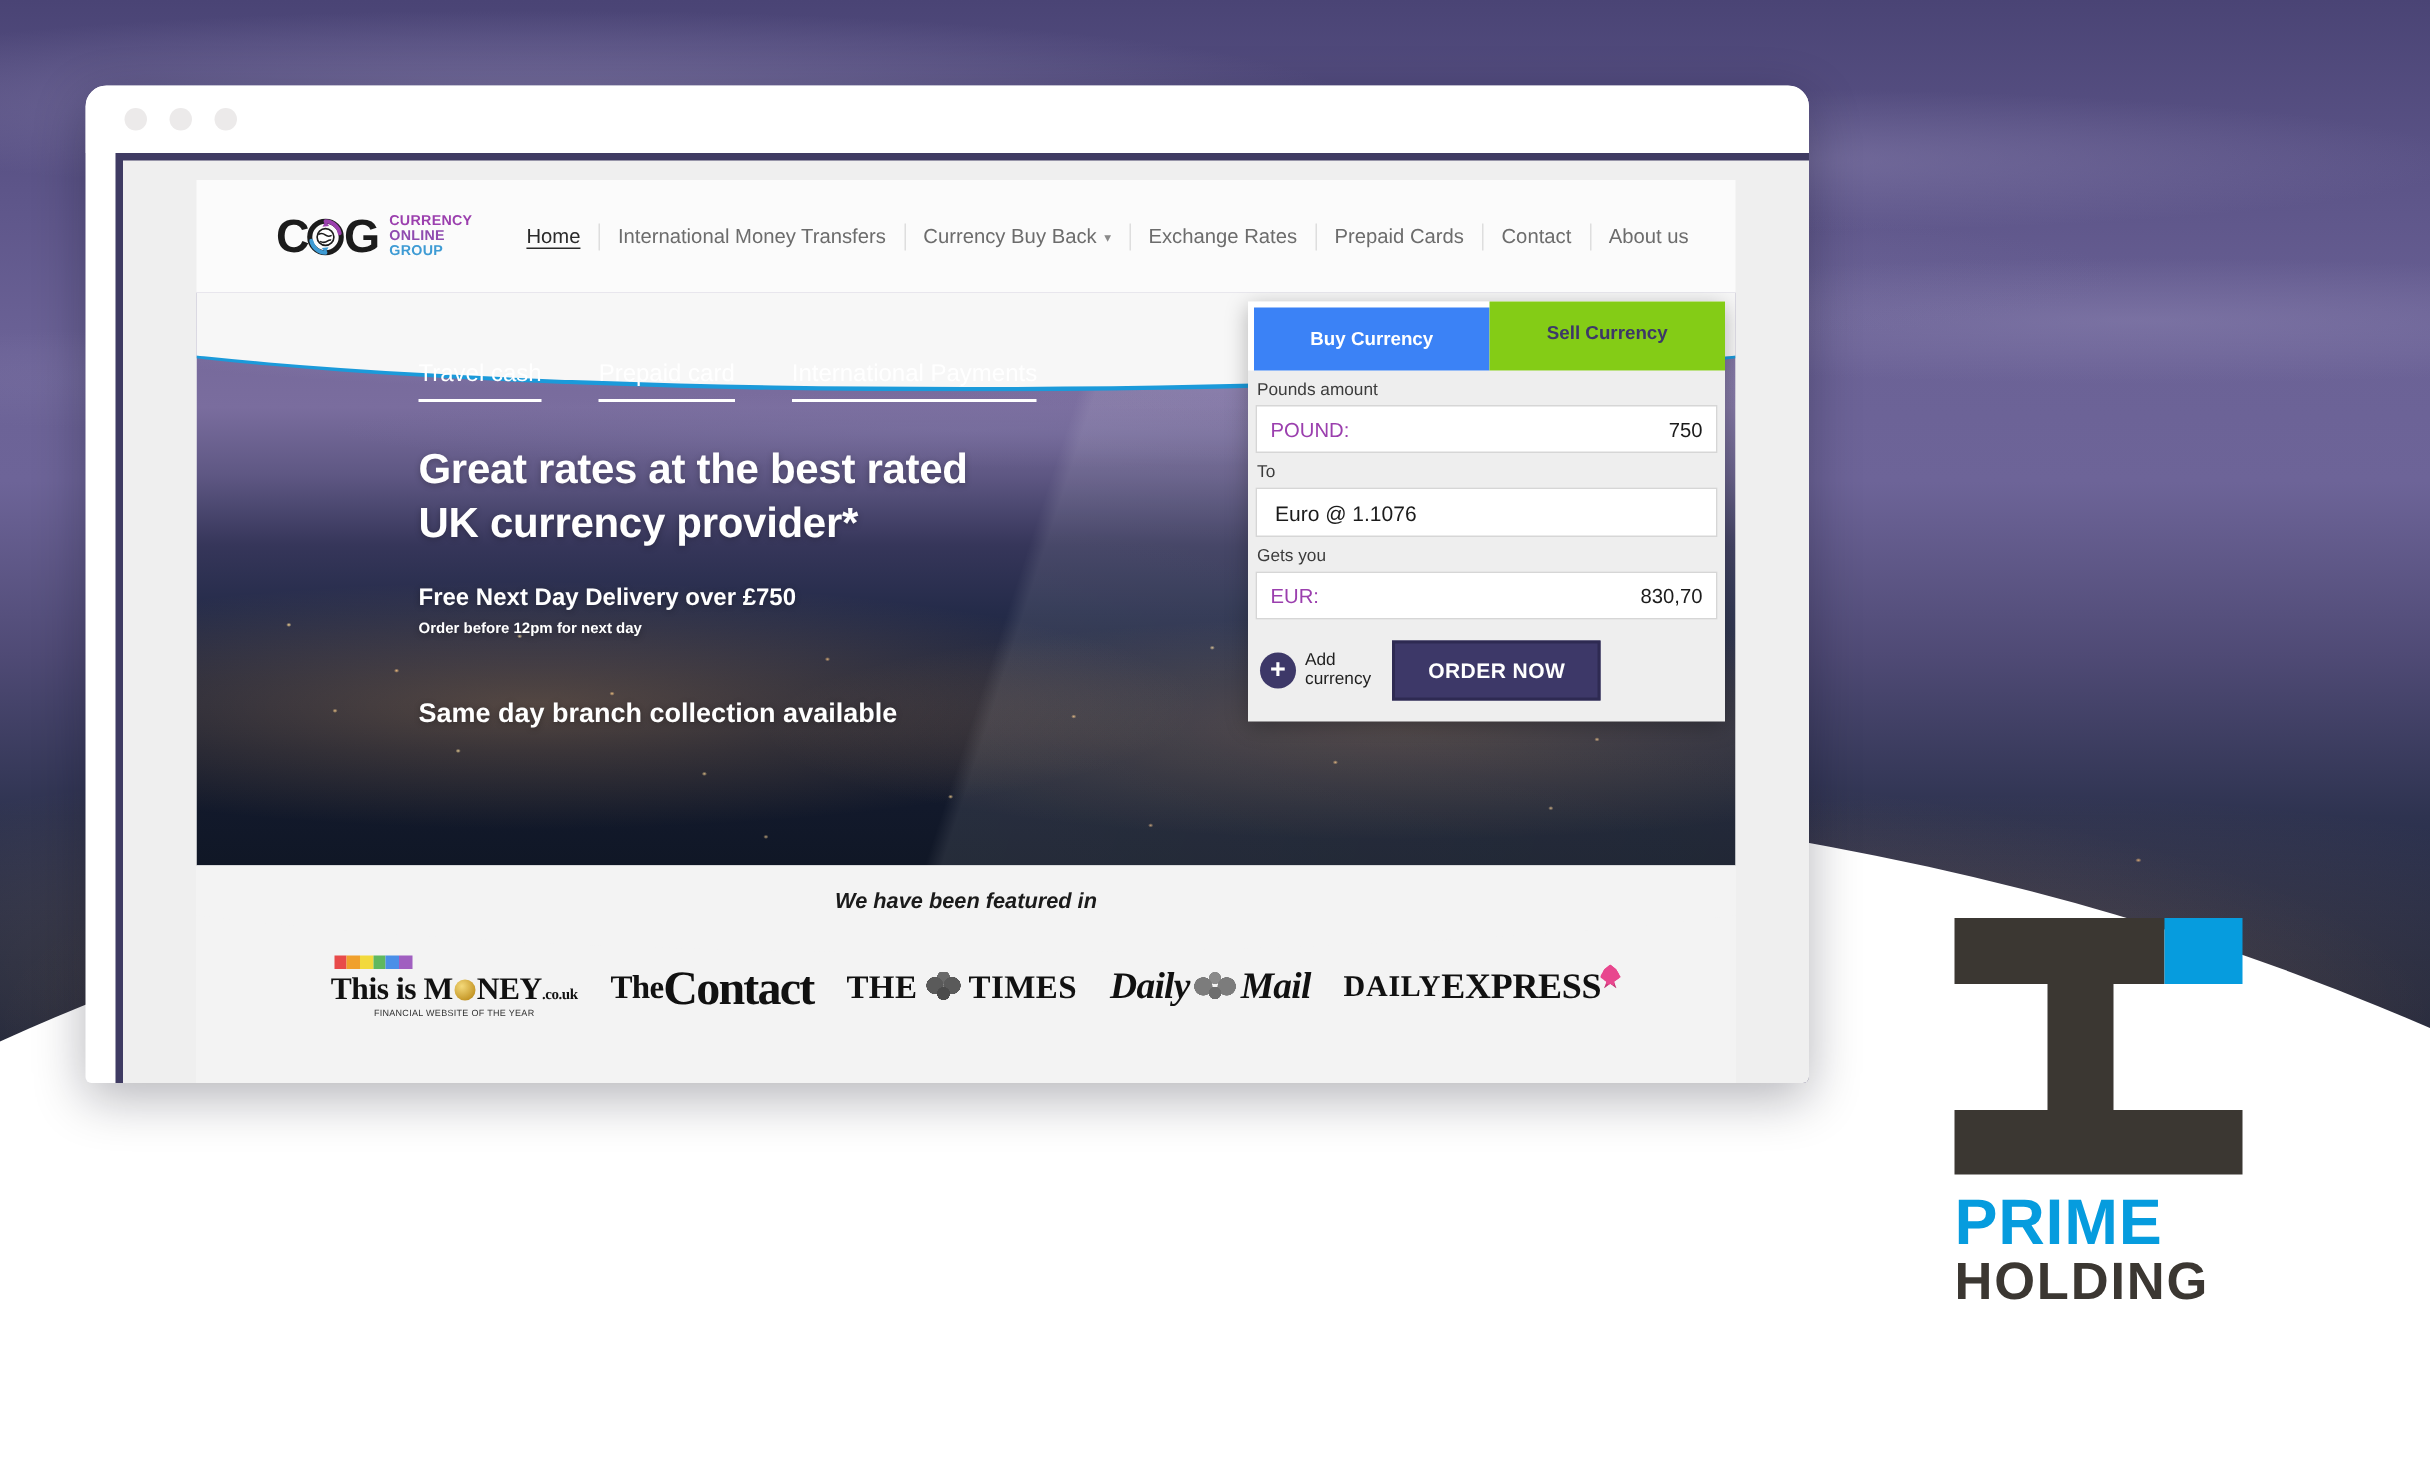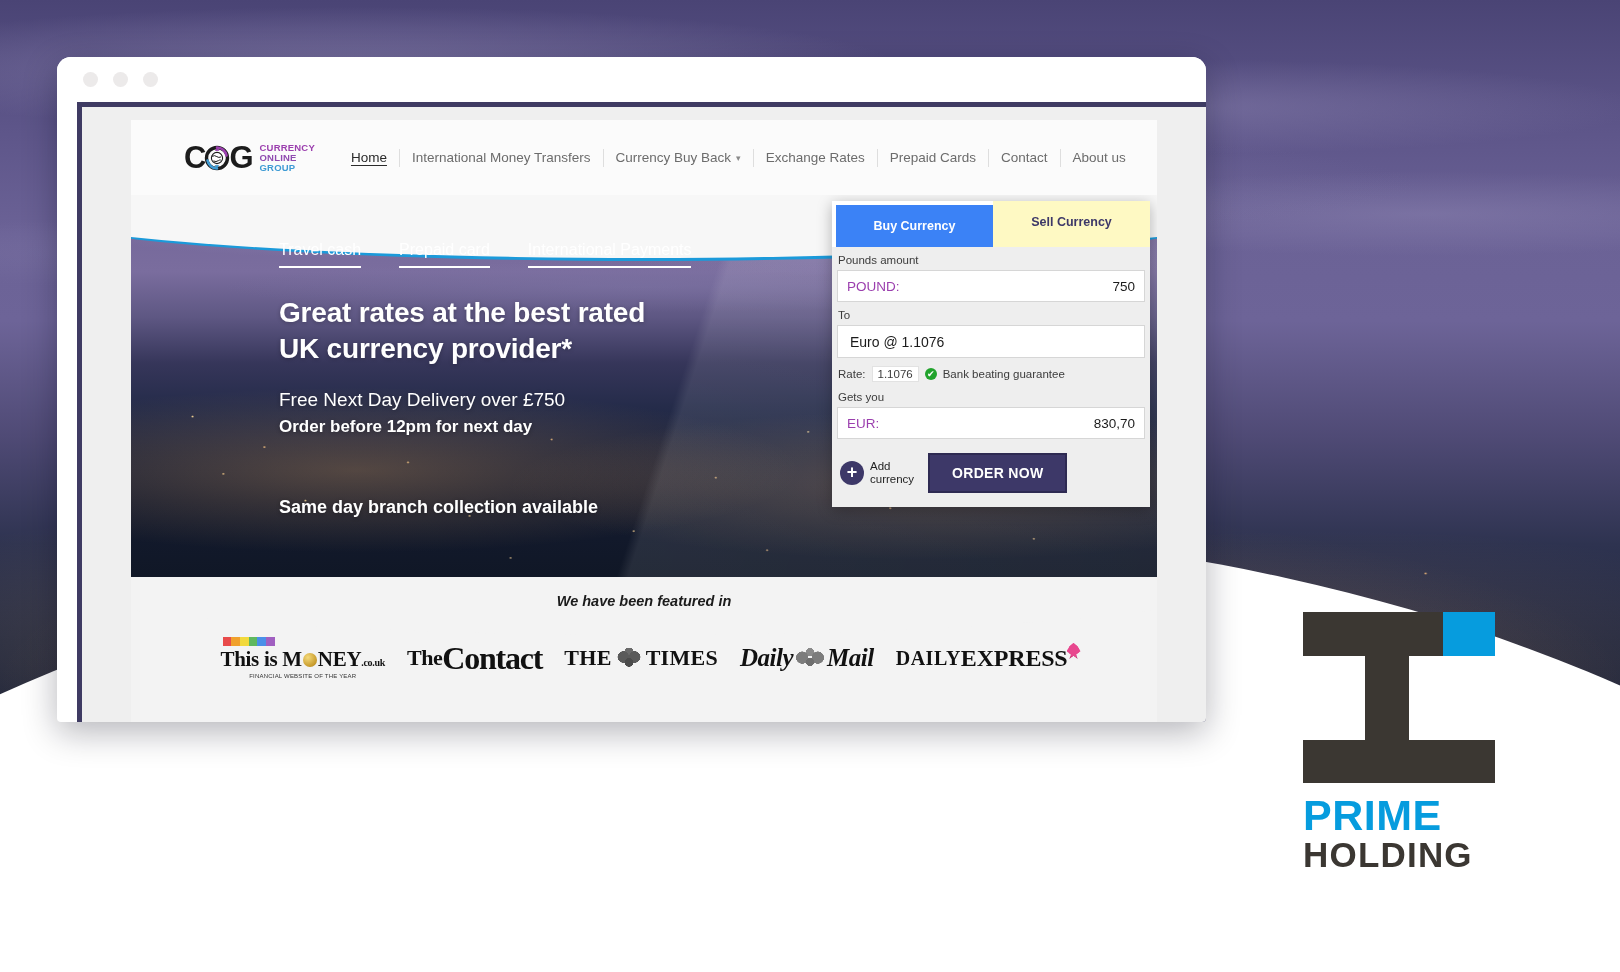--- a/index.html
+++ b/index.html
@@ -268,30 +268,30 @@
 
   .hero-h1 {
     font-size: 28px;
     font-weight: 700;
     line-height: 1.28;
     letter-spacing: -.2px;
     margin-bottom: 22px;
     text-shadow: 0 1px 4px rgba(0,0,0,.25);
   }
   .hero-sub {
-    font-size: 19px;
-    font-weight: 400;
+    font-size: 16px;
+    font-weight: 700;
     line-height: 1.2;
     margin-bottom: 6px;
     text-shadow: 0 1px 4px rgba(0,0,0,.3);
   }
   .hero-small {
-    font-size: 17px;
-    font-weight: 700;
-    margin-bottom: 60px;
+    font-size: 10px;
+    font-weight: 700;
+    margin-bottom: 40px;
     text-shadow: 0 1px 4px rgba(0,0,0,.3);
   }
   .hero-sub2 {
     font-size: 18px;
     font-weight: 700;
     text-shadow: 0 1px 4px rgba(0,0,0,.3);
   }
 
   
   .widget {
@@ -306,21 +306,21 @@
   }
   .w-tabs { display: flex; background: #ffffff; }
   .w-tab {
     flex: 1;
     text-align: center;
     font-size: 12.5px;
     font-weight: 700;
     padding: 14px 0;
     cursor: pointer;
     color: #3d3868;
-    background: #fef9c3;
+    background: #84cc16;
   }
   .w-tab.active {
     background: #3b82f6;
     color: #ffffff;
     margin: 4px 0 0 4px;
   }
   .w-label {
     font-size: 11.5px;
     color: #3c3c3c;
     padding: 7px 0 4px 6px;
@@ -643,26 +643,20 @@
                 <span class="w-cur">POUND:</span>
                 <span class="w-val">750</span>
               </div>
 
               <div class="w-label">To</div>
 
               <div class="w-select">
                 <span>Euro @ 1.1076</span>
               </div>
 
-              <div class="w-rate">
-                <span>Rate:</span>
-                <span class="w-rate-box">1.1076</span>
-                <span class="check">✔</span>
-                <span>Bank beating guarantee</span>
-              </div>
 
               <div class="w-label">Gets you</div>
 
               <div class="w-field">
                 <span class="w-cur">EUR:</span>
                 <span class="w-val">830,70</span>
               </div>
 
               <div class="w-actions">
                 <div class="add-cur">

